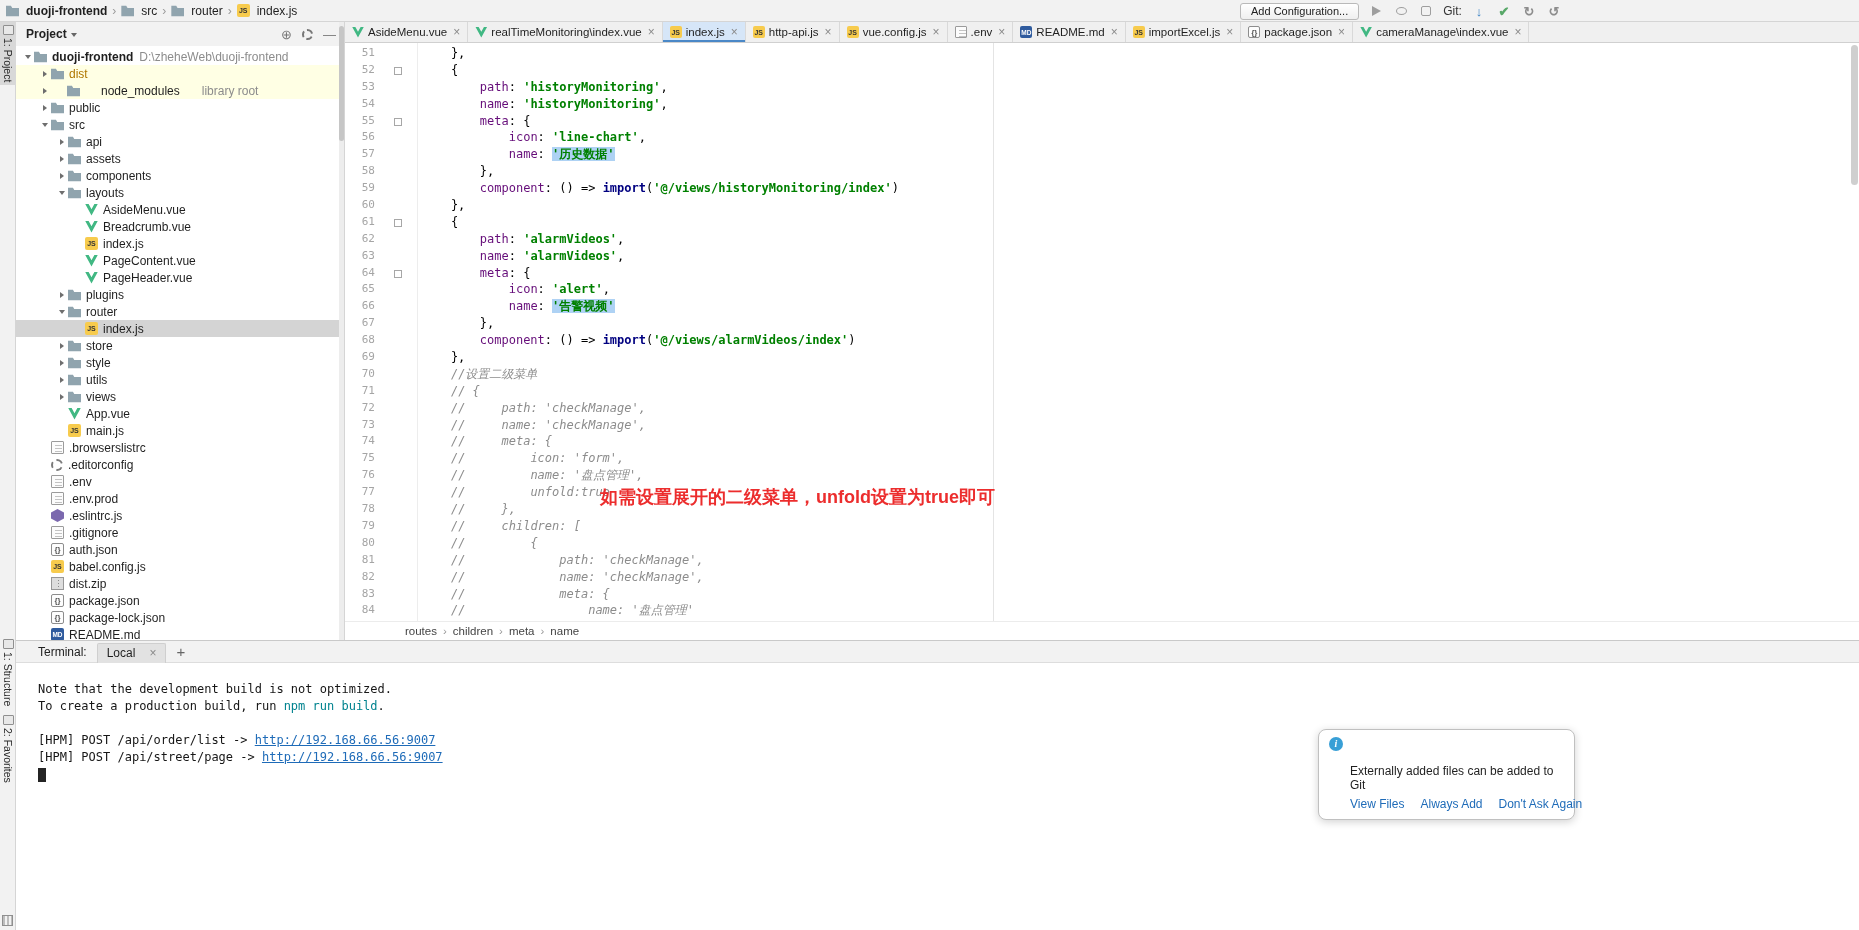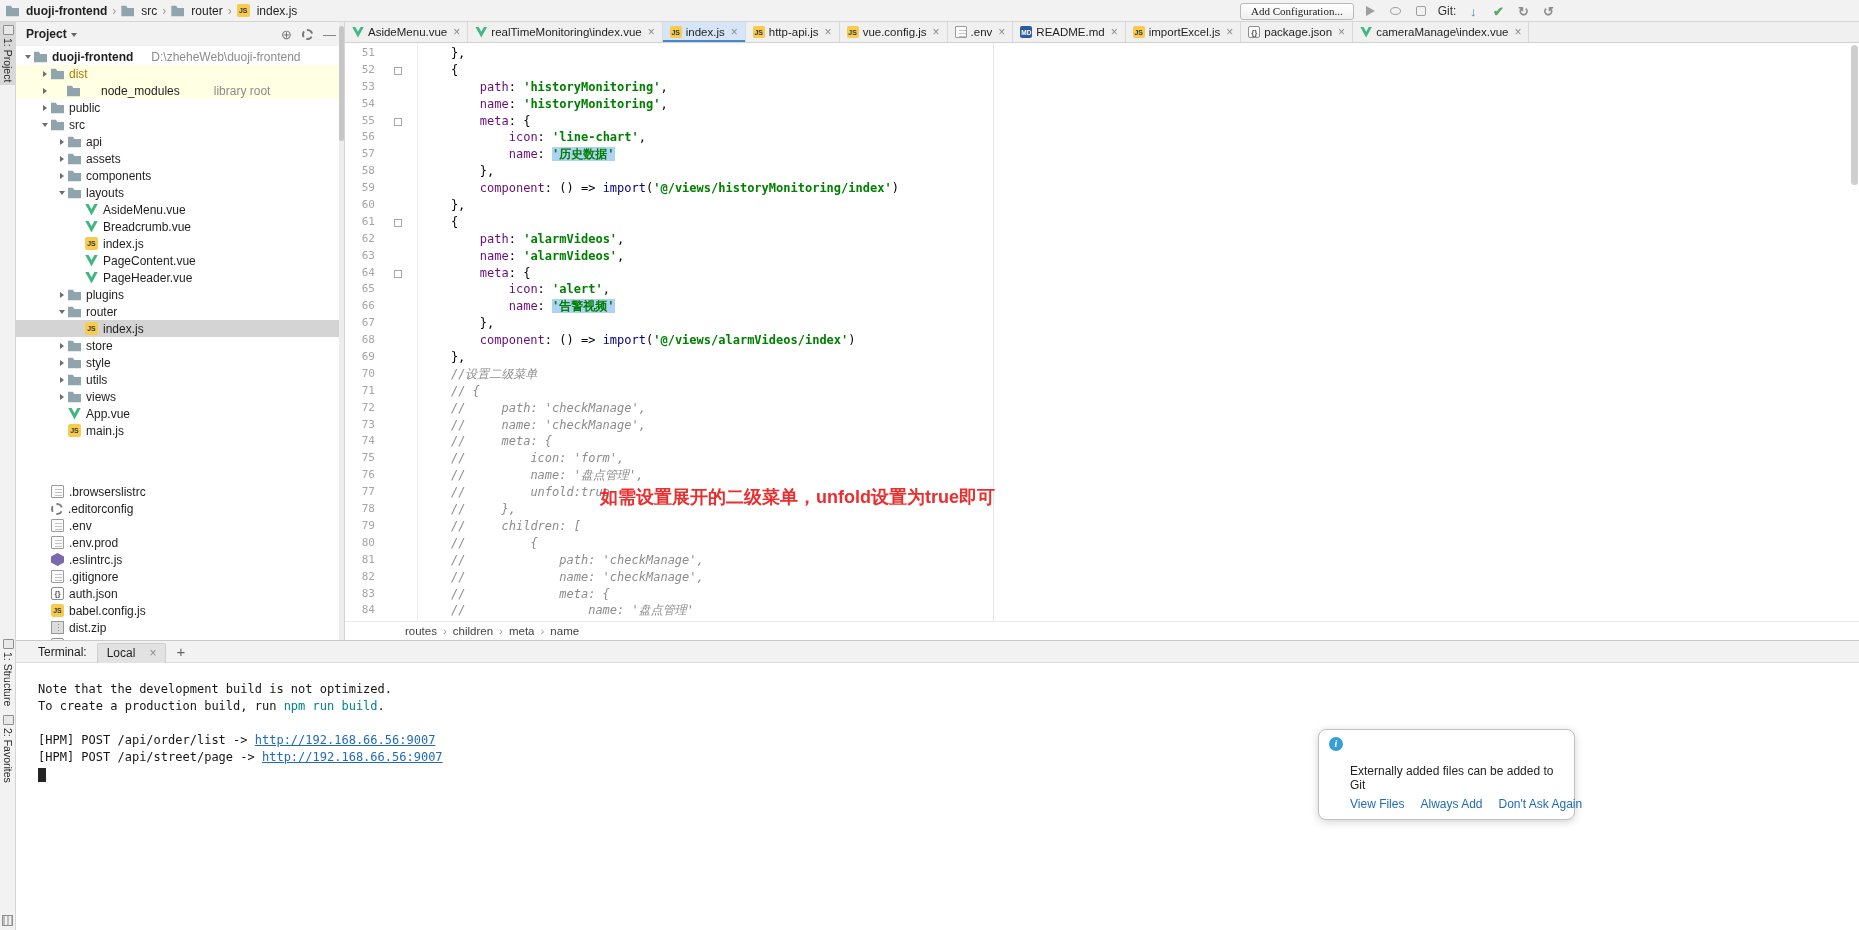--- a/index.html
+++ b/index.html
@@ -7,21 +7,21 @@
   body { position:relative; font-family:"Liberation Sans",sans-serif; font-size:12px; color:#1f1f1f; background:#fff; }
   .mono { font-family:"DejaVu Sans Mono",monospace; }
   .bold { font-weight:bold; }
 
   
   #titlebar { position:absolute; left:0; top:0; width:100%; height:22px; background:#f2f2f2; border-bottom:1px solid #d5d5d5; display:flex; align-items:center; z-index:3; }
   .tb-breadcrumbs { display:flex; align-items:center; gap:3px; padding-left:6px; white-space:nowrap; }
   .tb-item { display:flex; align-items:center; gap:3px; cursor:default; }
   .tb-sep { color:#9a9a9a; padding:0 2px; }
   .tb-right { position:absolute; left:1240px; top:0; height:22px; display:flex; align-items:center; gap:9px; }
-  .add-config { height:17px; padding:0 10px; border:1px solid #b9b9b9; border-radius:3px; background:linear-gradient(#fff,#efefef); font-family:Liberation Serif, serif; font-size:11px; color:#222; }
+  .add-config { height:17px; padding:0 10px; border:1px solid #b9b9b9; border-radius:3px; background:linear-gradient(#fff,#efefef); font-family:Liberation Sans, sans-serif; font-size:11px; color:#222; }
   .tb-icon { width:16px; height:16px; display:flex; align-items:center; justify-content:center; font-size:13px; font-weight:bold; color:#8d8d8d; }
   .tri-run { width:0; height:0; border-left:9px solid #9e9e9e; border-top:5px solid transparent; border-bottom:5px solid transparent; }
   .ic-bug { width:11px; height:8px; border:1.5px solid #9e9e9e; border-radius:50%; }
   .ic-box { width:10px; height:10px; border:1.5px solid #9e9e9e; border-radius:2px; }
   .git-label { color:#333; }
   .ic-update { color:var(--update-blue,#3b82c4); }
   .ic-commit { color:var(--commit-green,#59a869); }
 
   
   #stripe { position:absolute; left:0; top:22px; width:16px; bottom:0; background:#f2f2f2; border-right:1px solid #d5d5d5; z-index:2; }
@@ -41,21 +41,21 @@
   .pp-gear { width:11px; height:11px; border:2px dashed #777; border-radius:50%; }
   .pp-tree { position:relative; height:calc(100% - 24px); overflow:hidden; padding-top:2px; }
   .tree-row { height:17px; display:flex; align-items:center; white-space:nowrap; cursor:default; }
   .tree-row.sel { background:var(--selection,#d4d4d4); }
   .tree-row.ybg { background:var(--excluded-bg,#ffffe4); }
   .chev { width:12px; flex:none; display:flex; align-items:center; justify-content:center; }
   .chev-d::before { content:''; width:0; height:0; border-top:4px solid #6e6e6e; border-left:3.5px solid transparent; border-right:3.5px solid transparent; }
   .chev-r::before { content:''; width:0; height:0; border-left:4px solid #6e6e6e; border-top:3.5px solid transparent; border-bottom:3.5px solid transparent; }
   .tlabel { margin-left:1px; color:#1f1f1f; }
   .tlabel.excluded { color:#b07800; }
-  .thint { margin-left:18px; color:#8c8c8c; }
+  .thint { margin-left:6px; color:#8c8c8c; }
   .pp-scroll-track { position:absolute; right:0; top:0; bottom:0; width:5px; background:#ededed; }
   .pp-scroll-thumb { position:absolute; right:0; top:4px; width:5px; height:115px; background:#c6c6c6; border-radius:3px; }
 
   
   .fi { display:inline-block; width:13px; height:13px; margin-right:4px; flex:none; font:bold 7px/13px "Liberation Sans",sans-serif; text-align:center; color:#333; vertical-align:-2px; }
   .fi-folder { background:#90a4ae; clip-path:polygon(0 14%,38% 14%,48% 30%,100% 30%,100% 94%,0 94%); }
   .fi-vue { background:var(--vue-green,#41b883); clip-path:polygon(2% 8%,50% 96%,98% 8%,72% 8%,50% 48%,28% 8%); }
   .fi-js { background:var(--js-yellow,#f7cb4d); border-radius:2px; }
   .fi-json { border:1px solid #8d8d8d; border-radius:2px; background:#fdfdfd; color:#555; font-size:8px; line-height:11px; }
   .fi-md { background:#2f5b9e; color:#fff; border-radius:2px; font-size:6.5px; }
@@ -77,21 +77,21 @@
   #guide { position:absolute; left:648px; top:0; bottom:0; width:1px; background:#e4e4e4; }
   #code { position:relative; padding-top:2px; }
   .cl { display:flex; height:16.9px; line-height:16.9px; }
   .ln { width:30px; flex:none; text-align:right; color:#a5a5a5; font-size:11px; }
   .fold { width:47px; flex:none; position:relative; }
   .foldm::after { content:''; position:absolute; left:19px; top:5px; width:6px; height:6px; border:1px solid #a7a7a7; background:#fff; }
   .lc { white-space:pre; }
   .tk-p { color:#000; }
   .tk-f { color:var(--field,#660e7a); }
   .tk-s { color:var(--string,#008000); font-weight:bold; }
-  .tk-k { color:var(--keyword,#000080); font-weight:normal; }
+  .tk-k { color:var(--keyword,#000080); font-weight:bold; }
   .tk-c { color:var(--comment,#8c8c8c); font-style:italic; }
   .tk-h { color:var(--string,#008000); font-weight:bold; background:var(--highlight-bg,#aed2f4); }
   .annotation { position:absolute; left:255px; top:442px; font-size:18px; font-weight:bold; color:var(--annotation,#ec2d2d); font-family:"Liberation Sans",sans-serif; white-space:nowrap; }
   #editor-scroll { position:absolute; right:1px; top:2px; width:7px; height:140px; background:#cfcfcf; border-radius:4px; }
   #editor-breadcrumbs { height:19px; border-top:1px solid #ececec; display:flex; align-items:center; gap:6px; padding-left:60px; background:#fff; font-size:11.5px; color:#444; }
   .bc-sep { color:#9a9a9a; }
 
   
   #terminal { position:absolute; left:16px; top:640px; right:0; bottom:0; background:#fff; border-top:1px solid #c9c9c9; }
   .term-header { height:22px; background:#f2f2f2; border-bottom:1px solid #ddd; display:flex; align-items:center; gap:10px; padding-left:22px; }
@@ -295,21 +295,21 @@
       <div class="tree-row" style="padding-left: 40px;">
         <span class="chev"></span>
         <span class="fi fi-vue"></span>
         <span class="tlabel">App.vue</span>
       </div>
       <div class="tree-row" style="padding-left: 40px;">
         <span class="chev"></span>
         <span class="fi fi-js">JS</span>
         <span class="tlabel">main.js</span>
       </div>
-      <div class="tree-row" style="padding-left: 23px; margin-top: 44px;">
+      <div class="tree-row" style="padding-left: 23px;">
         <span class="chev"></span>
         <span class="fi fi-txt"></span>
         <span class="tlabel">.browserslistrc</span>
       </div>
       <div class="tree-row" style="padding-left: 23px;">
         <span class="chev"></span>
         <span class="fi fi-gear"></span>
         <span class="tlabel">.editorconfig</span>
       </div>
       <div class="tree-row" style="padding-left: 23px;">

